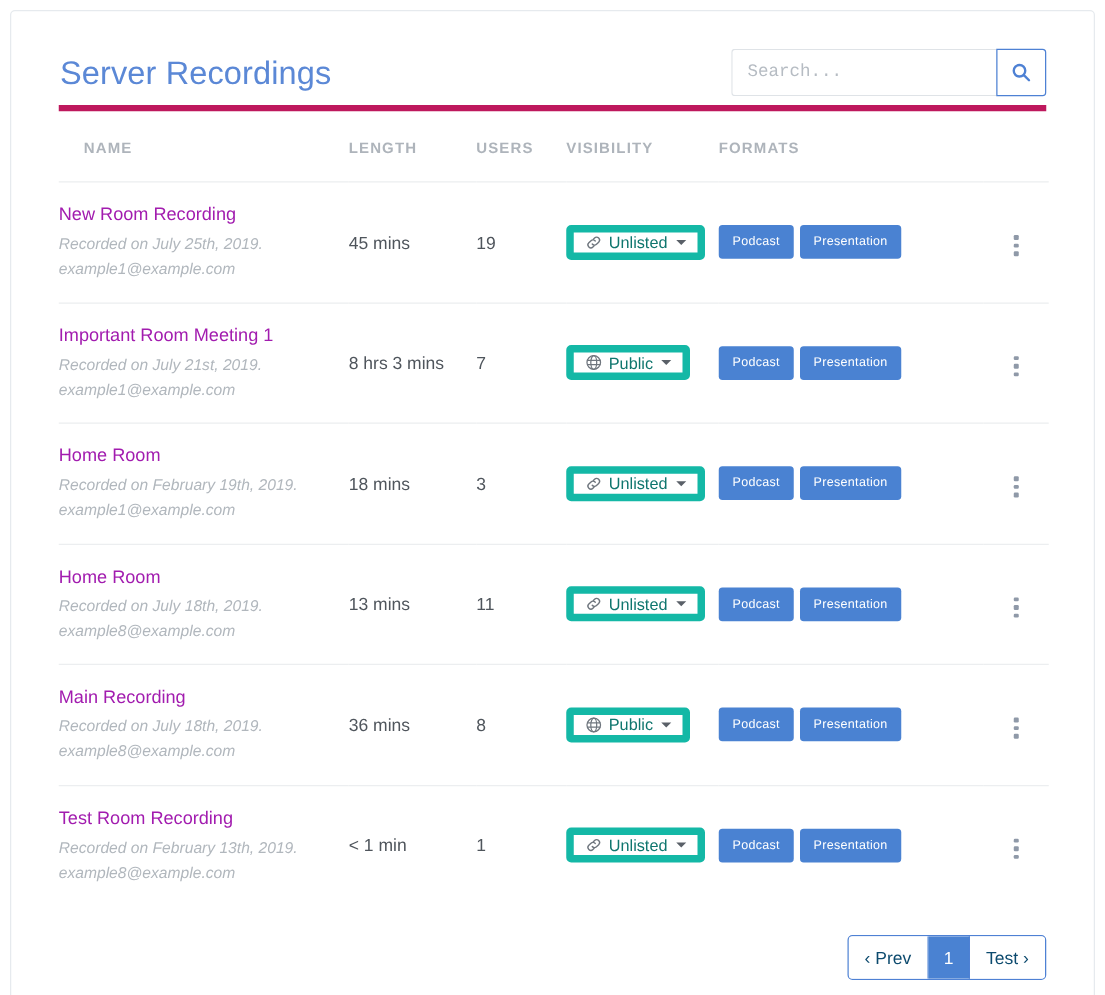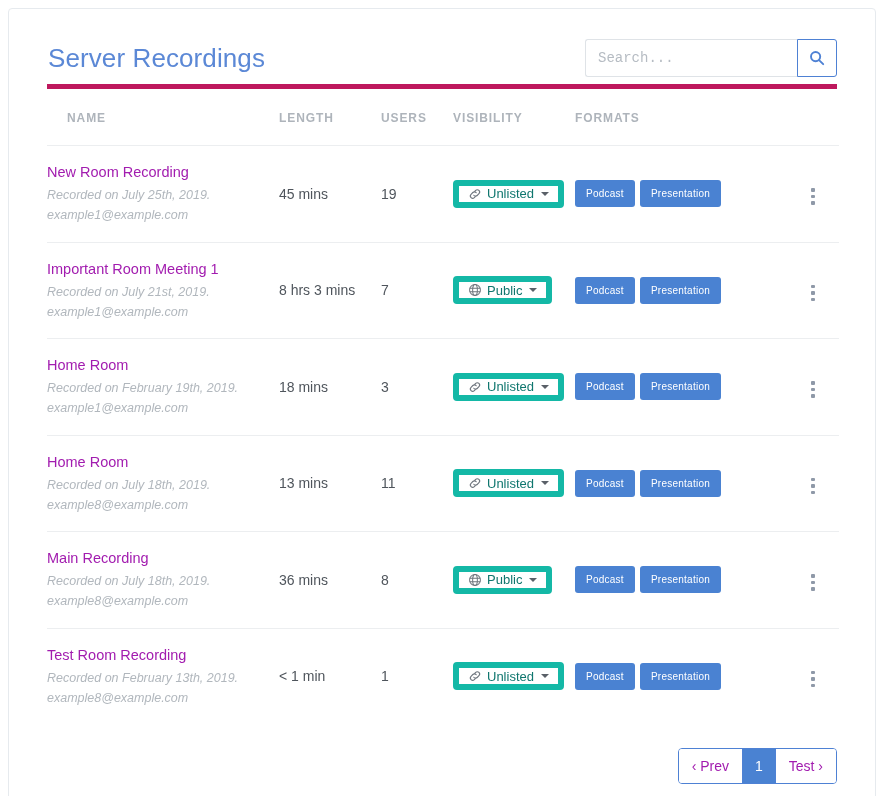--- a/index.html
+++ b/index.html
@@ -212,21 +212,21 @@
     overflow: hidden;
     height: 36px;
   }
   .pg {
     display: flex;
     align-items: center;
     justify-content: center;
     min-width: 28px;
     padding: 0 13px;
     font-size: 14px;
-    color: #a21caf;
+    color: #0c4a6e;
     background: #ffffff;
     cursor: pointer;
     border-right: 1px solid #4e81d4;
     white-space: nowrap;
   }
   .pg:last-child { border-right: none; }
   .pg.active {
     background: #4a82d2;
     color: #ffffff;
     padding: 0 12px;

